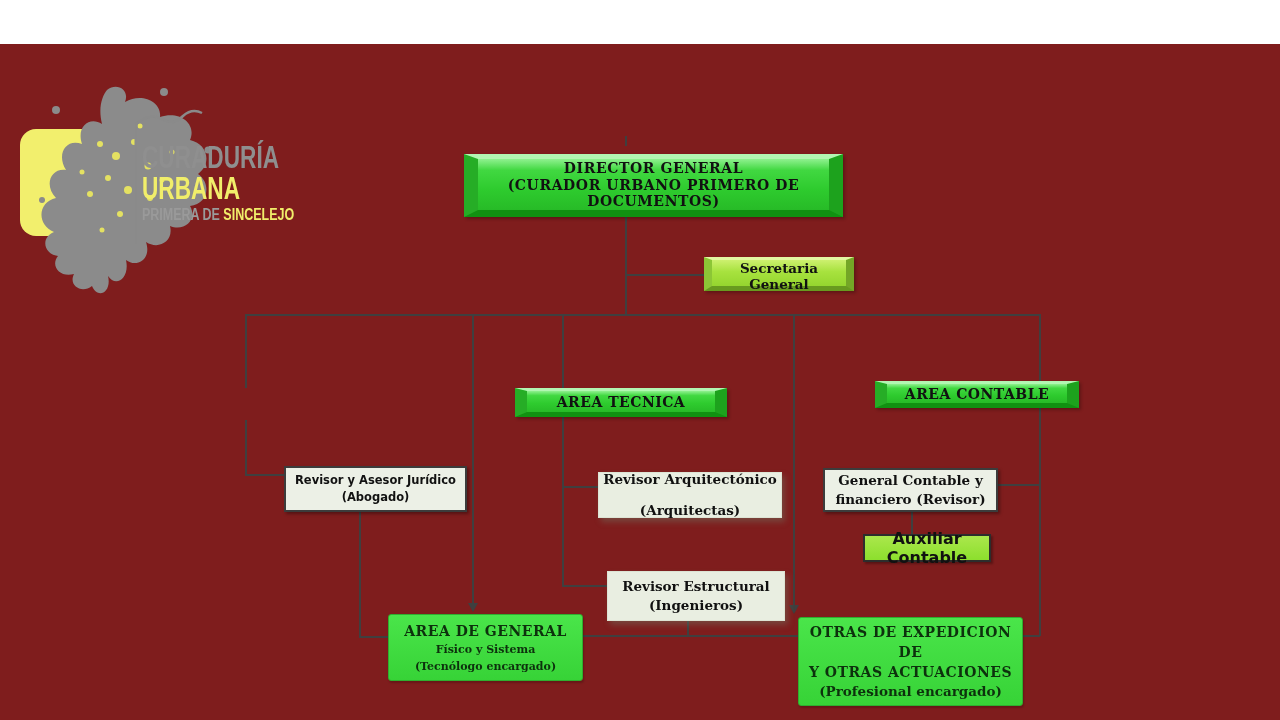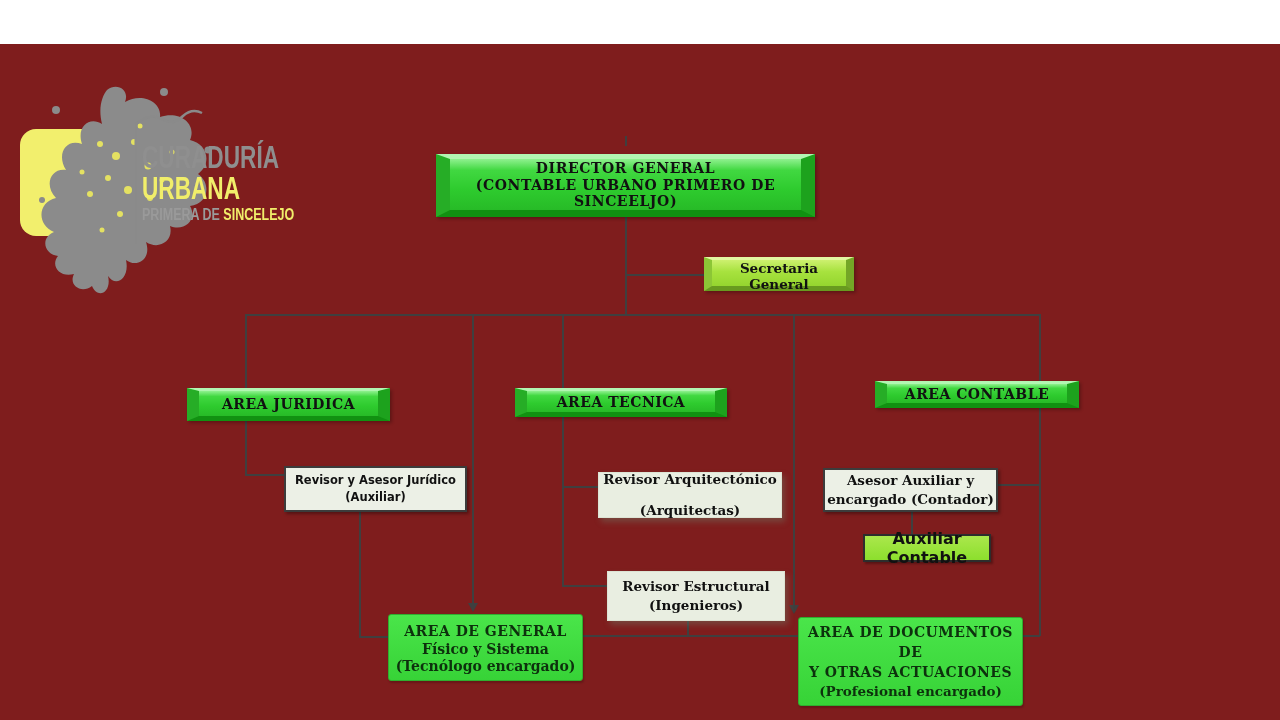--- a/index.html
+++ b/index.html
@@ -39,21 +39,21 @@
     background:#ecf0e6;border:2px solid #3c3c3c;
     box-shadow:2px 2px 3px rgba(0,0,0,0.35);}
   .hard-gray.sans{font-family:"DejaVu Sans",sans-serif;font-weight:bold;font-size:11.5px;line-height:17px;}
   .hard-gray.serif{font-weight:bold;font-size:13.5px;line-height:19px;}
   .aux-green{
     background:linear-gradient(180deg,#abe74c 0%,#8cdf2d 100%);
     border:2px solid #2d2d2d;box-shadow:2px 2px 2px rgba(0,0,0,0.3);
     font-family:"DejaVu Sans",sans-serif;font-weight:bold;font-size:16px;word-spacing:3px;}
   .t13{font-size:13.5px;line-height:19px;}
   .t14{font-size:14px;line-height:20px;letter-spacing:.5px;}
-  .t12{font-size:14px;line-height:17px;}
+  .t12{font-size:11px;line-height:17px;}
   
   .logo{position:absolute;left:12px;top:38px;width:330px;height:225px;z-index:2;}
   .logo svg{position:absolute;left:0;top:0;}
   .logo-text{position:absolute;left:130px;top:61px;font-family:"Liberation Sans",sans-serif;font-weight:bold;}
   .lg1{font-size:31px;line-height:29px;color:#8f8f8f;transform:scaleX(.73);transform-origin:left top;white-space:nowrap;}
   .lg2{font-size:31px;line-height:29px;color:#f1ee6a;transform:scaleX(.73);transform-origin:left top;margin-top:2px;white-space:nowrap;}
   .lg3{font-size:16px;line-height:16px;color:#9a9a9a;transform:scaleX(.78);transform-origin:left top;margin-top:4px;white-space:nowrap;}
   .lg3 .yel{color:#f1ee6a;}
 </style>
 </head>
@@ -116,70 +116,67 @@
   <div class="ln" style="left:562px;top:541px;width:46px;height:1.5px;"></div>
   <div class="ln" style="left:687px;top:575px;width:1.5px;height:17px;"></div>
   <div class="ln" style="left:582px;top:591px;width:216px;height:1.5px;"></div>
   <div class="ln" style="left:793px;top:270px;width:1.5px;height:292px;"></div>
   <div class="arrow-down" style="left:789px;top:561px;"></div>
   <div class="ln" style="left:1039px;top:270px;width:1.5px;height:322px;"></div>
   <div class="ln" style="left:1021px;top:591px;width:19px;height:1.5px;"></div>
   <div class="ln" style="left:996px;top:440px;width:44px;height:1.5px;"></div>
   <div class="ln" style="left:911px;top:466px;width:1.5px;height:26px;"></div>
 
-  <div class="node bevel-green big" style="left:436px;top:110px;width:379px;height:63px;">
+  <div class="node bevel-green big" style="left:464px;top:110px;width:379px;height:63px;">
     <div>DIRECTOR GENERAL</div>
-    <div>(CONTABLE URBANO PRIMERO DE SINCEELJO)</div>
+    <div>(CURADOR URBANO PRIMERO DE DOCUMENTOS)</div>
   </div>
 
   <div class="node bevel-yellow" style="left:704px;top:213px;width:150px;height:34px;">
     <div>Secretaria General</div>
   </div>
 
-  <div class="node bevel-green t14" style="left:187px;top:344px;width:203px;height:33px;">
-    <div>AREA JURIDICA</div>
-  </div>
 
   <div class="node bevel-green t14" style="left:515px;top:344px;width:212px;height:29px;">
     <div>AREA TECNICA</div>
   </div>
 
   <div class="node bevel-green t14" style="left:875px;top:337px;width:204px;height:27px;">
     <div>AREA CONTABLE</div>
   </div>
 
   <div class="node hard-gray sans" style="left:284px;top:422px;width:183px;height:46px;justify-content:center;">
     <div>Revisor y Asesor Jurídico</div>
-    <div>(Auxiliar)</div>
+    <div>(Abogado)</div>
   </div>
 
   <div class="node soft-gray" style="left:598px;top:428px;width:184px;height:46px;justify-content:center;gap:12px;">
     <div>Revisor Arquitectónico</div>
     <div>(Arquitectas)</div>
   </div>
 
   <div class="node soft-gray" style="left:607px;top:527px;width:178px;height:50px;justify-content:center;">
     <div>Revisor Estructural</div>
     <div>(Ingenieros)</div>
   </div>
 
   <div class="node hard-gray serif" style="left:823px;top:424px;width:175px;height:44px;justify-content:center;">
-    <div>Asesor Auxiliar y</div>
-    <div>encargado (Contador)</div>
+    <div>General Contable y</div>
+    <div>financiero (Revisor)</div>
   </div>
 
   <div class="node aux-green" style="left:863px;top:490px;width:128px;height:28px;justify-content:center;">
     <div>Auxiliar Contable</div>
   </div>
 
   <div class="node flat-green" style="left:388px;top:570px;width:195px;height:67px;justify-content:center;">
     <div class="t14">AREA DE GENERAL</div>
     <div class="t12">Físico y Sistema</div>
     <div class="t12">(Tecnólogo encargado)</div>
   </div>
 
   <div class="node flat-green" style="left:798px;top:573px;width:225px;height:89px;justify-content:center;">
-    <div class="t14">AREA DE DOCUMENTOS DE</div>
+    <div class="t14">OTRAS DE EXPEDICION DE</div>
     <div class="t14">Y OTRAS ACTUACIONES</div>
     <div class="t13">(Profesional encargado)</div>
   </div>
 
 </div>
 
 </body></html>

